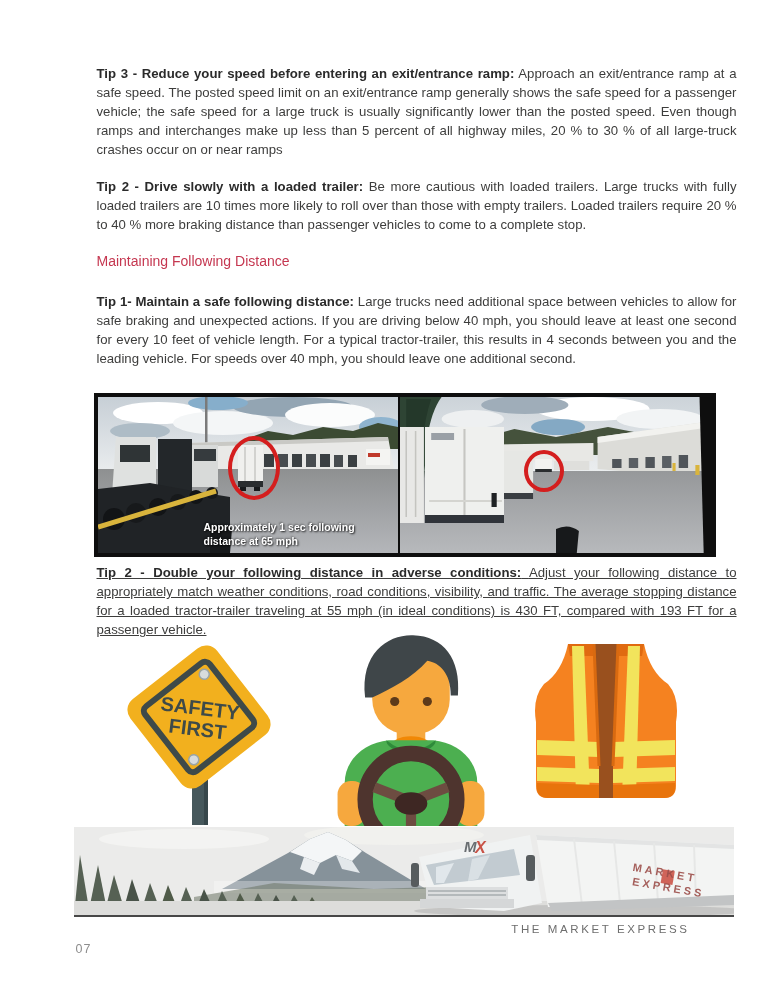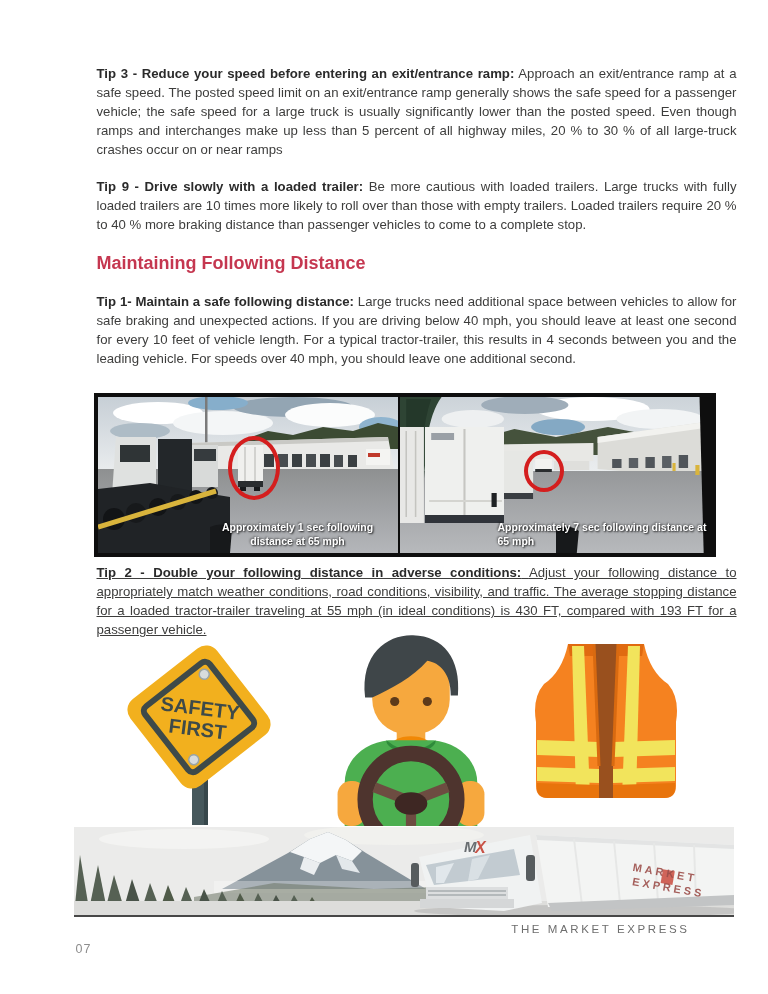--- a/index.html
+++ b/index.html
@@ -2,31 +2,31 @@
 <html><head>
 <meta charset="utf-8">
 <style>
   html,body{margin:0;padding:0;background:#ffffff;}
   .page{position:relative;width:684px;height:994px;margin:0 auto;background:#ffffff;
         font-family:"Liberation Sans",sans-serif;overflow:hidden;padding-left:47px;}
   .tip{position:absolute;left:78px;width:640px;margin:0;
        font-size:13.2px;line-height:19px;color:#3d3d3c;text-align:justify;}
   .tip strong{color:#2b2b2b;}
   .section-heading{position:absolute;left:78px;width:640px;margin:0;
-       font-size:18px;font-weight:bold;color:#c53750;}
+       font-size:14px;font-weight:normal;color:#c53750;}
   
   .photo-block{position:absolute;left:75px;top:393px;width:622px;height:164px;
        background:#0e0e0e;border:4px solid #0e0e0e;box-sizing:border-box;display:flex;gap:2px;}
   .photo{position:relative;overflow:hidden;background:#9b9b9b;}
   .photo.left{width:300px;height:156px;}
   .photo.right{width:312px;height:156px;}
   .photo svg{display:block;width:100%;height:100%;}
   .photo-caption{position:absolute;color:#ffffff;font-weight:bold;font-size:10.5px;line-height:1.35;
        text-shadow:1px 1px 2px rgba(0,0,0,.85), -1px -1px 2px rgba(0,0,0,.4);}
-  .caption-left{left:106px;bottom:5px;width:188px;text-align:center;}
+  .caption-left{left:106px;bottom:5px;width:188px;}
   .caption-right{left:98px;bottom:5px;width:210px;}
   .circle-marker{position:absolute;border:4px solid #d41e1e;border-radius:50%;}
   .circle-marker.left{left:130px;top:39px;width:44px;height:56px;}
   .circle-marker.right{left:124px;top:53px;width:32px;height:34px;}
   
   .illo{position:absolute;}
   
   .banner{position:absolute;left:55px;top:827px;width:660px;height:88px;
           border-bottom:2.5px solid #474747;}
   .banner svg{display:block;width:100%;height:100%;}
@@ -38,21 +38,21 @@
 <body>
 
 <div class="page">
 
   <p class="tip" style="top:64px;">
     <strong>Tip 3 - Reduce your speed before entering an exit/entrance ramp:</strong>
     <span>Approach an exit/entrance ramp at a safe speed. The posted speed limit on an exit/entrance ramp generally shows the safe speed for a passenger vehicle; the safe speed for a large truck is usually significantly lower than the posted speed. Even though ramps and interchanges make up less than 5 percent of all highway miles, 20 % to 30 % of all large-truck crashes occur on or near ramps</span>
   </p>
 
   <p class="tip" style="top:177px;">
-    <strong>Tip 9 - Drive slowly with a loaded trailer:</strong>
+    <strong>Tip 2 - Drive slowly with a loaded trailer:</strong>
     <span>Be more cautious with loaded trailers. Large trucks with fully loaded trailers are 10 times more likely to roll over than those with empty trailers. Loaded trailers require 20 % to 40 % more braking distance than passenger vehicles to come to a complete stop.</span>
   </p>
 
   <h2 class="section-heading" style="top:253px;">Maintaining Following Distance</h2>
 
   <p class="tip" style="top:292px;">
     <strong>Tip 1- Maintain a safe following distance:</strong>
     <span>Large trucks need additional space between vehicles to allow for safe braking and unexpected actions. If you are driving below 40 mph, you should leave at least one second for every 10 feet of vehicle length. For a typical tractor-trailer, this results in 4 seconds between you and the leading vehicle. For speeds over 40 mph, you should leave one additional second.</span>
   </p>
 
@@ -172,21 +172,20 @@
         </g>
         <g>
           <rect x="130" y="62" width="16" height="12" fill="#f2f2f0"></rect>
           <rect x="130" y="72" width="16" height="3" fill="#2a2d2f"></rect>
           <rect x="148" y="64" width="34" height="9" fill="#dfdfdc"></rect>
         </g>
         <path d="M150,132 q12,-6 22,2 l-2,22 l-20,0 Z" fill="#17191b"></path>
         <polygon points="288,0 300,0 300,156 292,156" fill="#0e0e0e"></polygon>
       </svg>
       <div class="circle-marker right"></div>
-      <div class="photo-caption caption-right">Approximately 7 sec following distance at 65 mph</div>
     </div>
   </div>
 
   <p class="tip" style="top:563px;text-decoration:underline;">
     <strong>Tip 2 - Double your following distance in adverse conditions:</strong>
     <span>Adjust your following distance to appropriately match weather conditions, road conditions, visibility, and traffic. The average stopping distance for a loaded tractor-trailer traveling at 55 mph (in ideal conditions) is 430 FT, compared with 193 FT for a passenger vehicle.</span>
   </p>
 
   <svg class="illo" style="left:93px;top:641px;" width="175" height="184" viewBox="0 0 175 184">
     <rect x="80" y="115" width="16" height="69" fill="#46585c"></rect>

